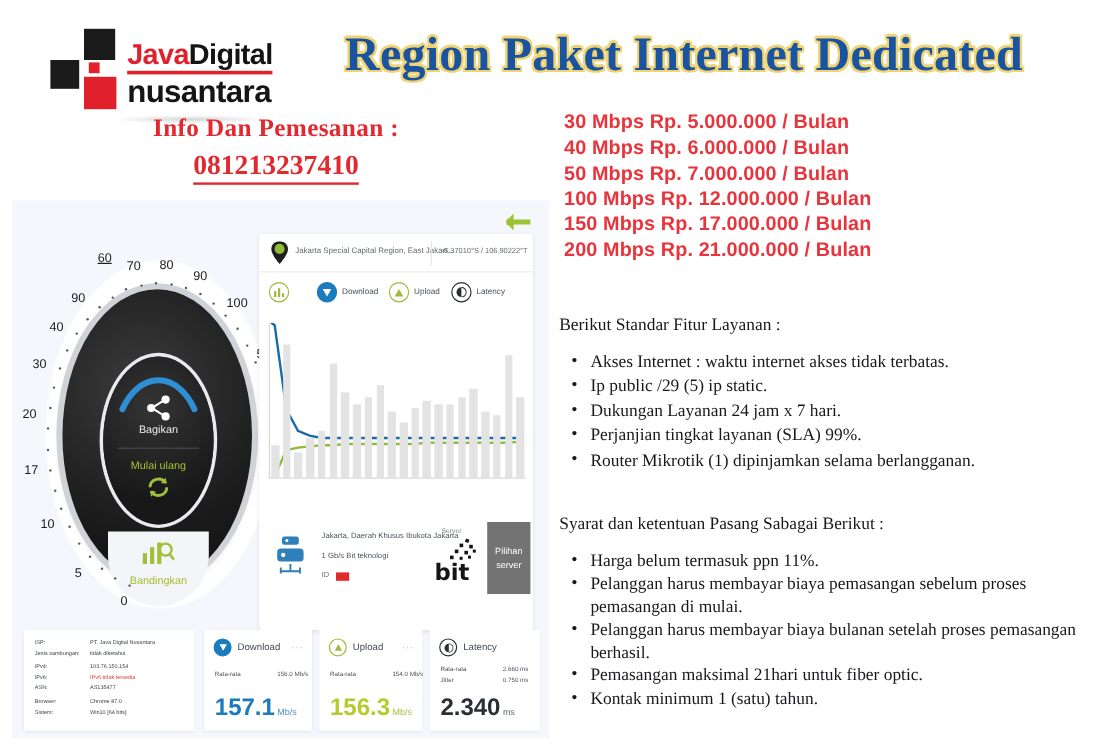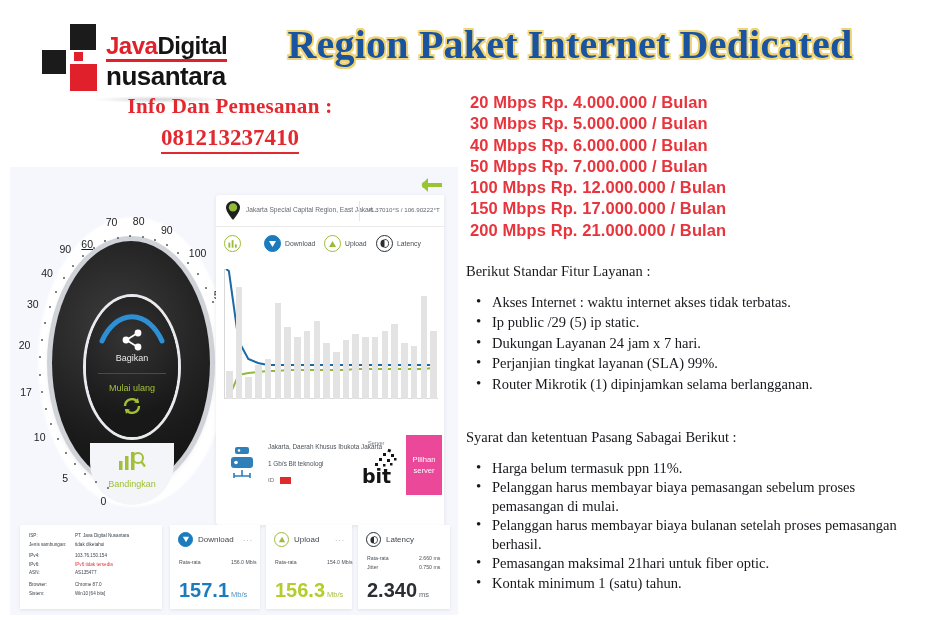--- a/index.html
+++ b/index.html
@@ -126,21 +126,21 @@
 
   #server-row { position: absolute; left: 0; top: 238px; width: 228px; height: 64px; }
   #server-icon { position: absolute; left: 12px; top: 12px; width: 30px; height: 34px; }
   #server-name { position: absolute; left: 52px; top: 10px; font-size: 6.4px; color: #4b5258; white-space: nowrap; }
   #server-tech { position: absolute; left: 52px; top: 27px; font-size: 6.4px; color: #4b5258; }
   #server-id { position: absolute; left: 52px; top: 43px; font-size: 6.2px; color: #6a7177; }
   #server-flag { position: absolute; left: 64px; top: 44px; width: 11px; height: 7px; background: #e02b2b; }
   #server-word { position: absolute; left: 152px; top: 7px; font-size: 5.6px; color: #7a8086; }
   #bit-logo { position: absolute; left: 142px; top: 14px; width: 46px; height: 40px; }
   #pilihan-btn { position: absolute; left: 190px; top: 2px; width: 36px; height: 60px;
-                 background: #ec4899; color: #fff; font-size: 7.6px; display: flex;
+                 background: #737373; color: #fff; font-size: 7.6px; display: flex;
                  flex-direction: column; align-items: center; justify-content: center;
                  line-height: 11px; text-align: center; }
 
   
   #info-panel { position: absolute; left: 10px; top: 358px; width: 142px; height: 84px;
                 background: #fff; box-shadow: 0 1px 3px rgba(0,0,0,.09); padding: 7px 9px; }
   .info-line { display: flex; font-size: 4.6px; line-height: 8.6px; color: #3e454b; }
   .info-key { width: 46px; flex: none; }
   .info-val { flex: 1; }
   .info-val.warn { color: #e03a3a; }
@@ -195,21 +195,20 @@
 
     <div id="main-title">Region Paket Internet Dedicated</div>
 
     <div id="contact">
       <div id="contact-label">Info Dan Pemesanan  :</div>
       <div id="contact-phone">081213237410</div>
     </div>
   </div>
 
   <div id="price-list">
-      <div class="price-row">20 Mbps Rp. 4.000.000 / Bulan</div>
       <div class="price-row">30 Mbps Rp. 5.000.000 / Bulan</div>
       <div class="price-row">40 Mbps Rp. 6.000.000 / Bulan</div>
       <div class="price-row">50 Mbps Rp. 7.000.000 / Bulan</div>
       <div class="price-row">100 Mbps Rp. 12.000.000 / Bulan</div>
       <div class="price-row">150 Mbps Rp. 17.000.000 / Bulan</div>
       <div class="price-row">200 Mbps Rp. 21.000.000 / Bulan</div>
     </div>
 
   <div id="features">
     <div class="block-head">Berikut Standar Fitur Layanan :</div>
@@ -277,21 +276,21 @@
       </svg>
       <div id="compare-label">Bandingkan</div>
     <div class="tick" style="left: 84.3772px; top: 297.897px;">0</div>
         <div class="tick" style="left: 46.3481px; top: 275.32px;">5</div>
         <div class="tick" style="left: 17.803px; top: 234.249px;">10</div>
         <div class="tick" style="left: 4.27265px; top: 188.523px;">17</div>
         <div class="tick" style="left: 2.7752px; top: 141.695px;">20</div>
         <div class="tick" style="left: 10.9913px; top: 101.243px;">30</div>
         <div class="tick" style="left: 25.1768px; top: 69.6365px;">40</div>
         <div class="tick" style="left: 43.4112px; top: 45.5938px;">90</div>
-        <div class="tick" style="left: 65.364px; top: 41px; text-decoration: underline;">60</div>
+        <div class="tick" style="left: 65.364px; top: 12px; text-decoration: underline;">60</div>
         <div class="tick" style="left: 89.7308px; top: 18.7483px;">70</div>
         <div class="tick" style="left: 116.871px; top: 17.7779px;">80</div>
         <div class="tick" style="left: 144.959px; top: 27.3399px;">90</div>
         <div class="tick" style="left: 172.85px; top: 50.2217px;">100</div>
         <div class="tick" style="left: 197.827px; top: 92.335px;">500</div>
         <div class="tick" style="left: 208.42px; top: 134.342px;">1Gb</div>
         <div class="dot" style="left: 91.1886px; top: 289.639px;"></div>
         <div class="dot" style="left: 79.3486px; top: 283.998px;"></div>
         <div class="dot" style="left: 68.1682px; top: 276.175px;"></div>
         <div class="dot" style="left: 57.8544px; top: 266.313px;"></div>

